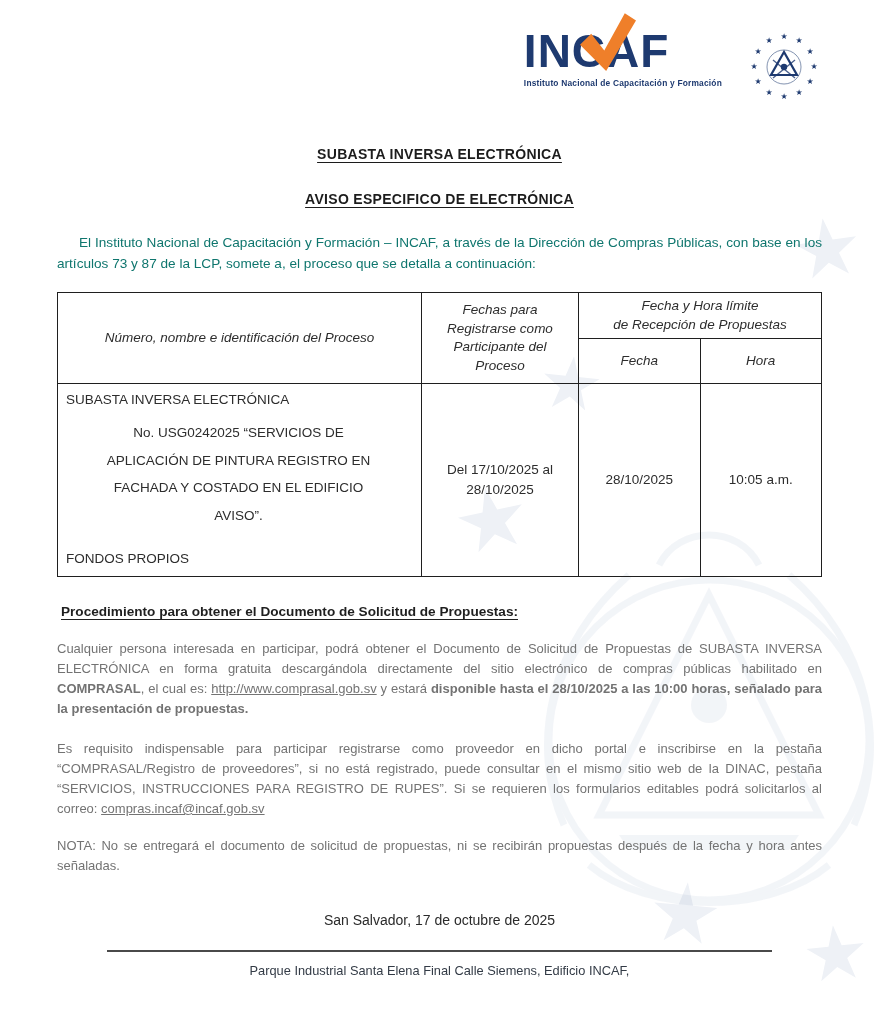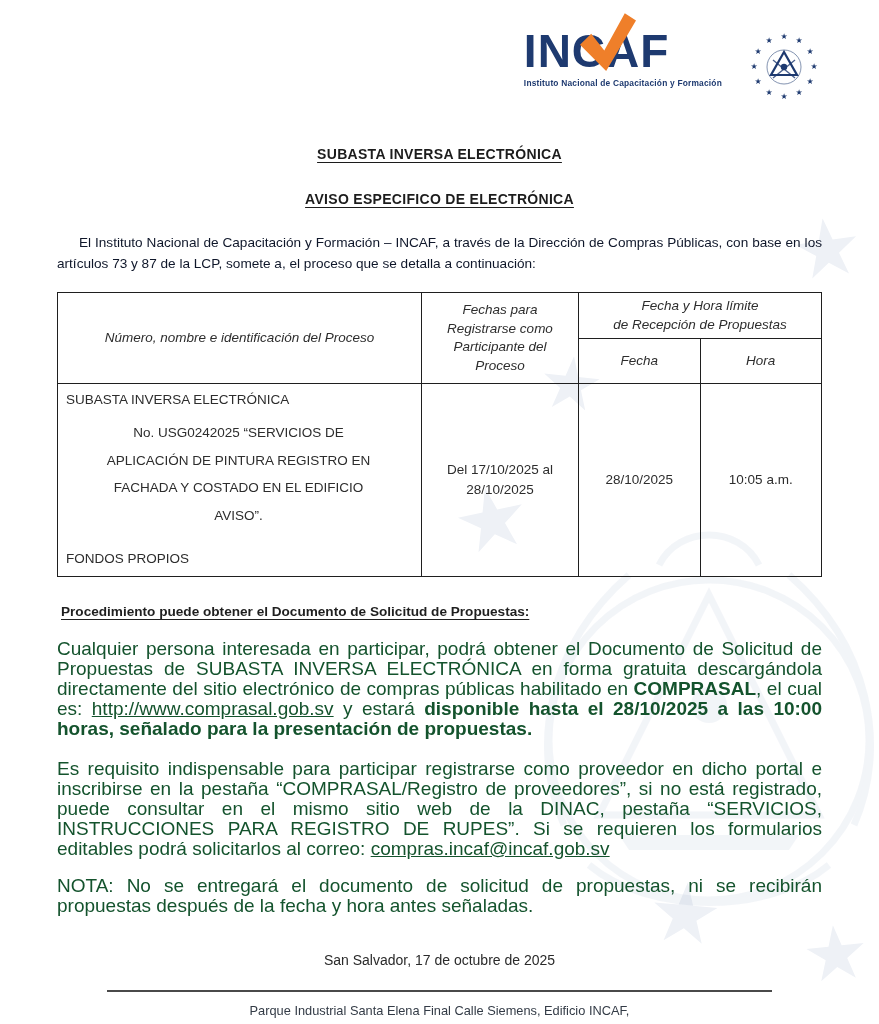--- a/index.html
+++ b/index.html
@@ -22,42 +22,42 @@
   .logo-tagline{font-size:8.4px;font-weight:700;color:#1e3a70;letter-spacing:0.2px;margin-top:4px;}
   .seal{width:72px;height:72px;margin-top:2px;}
 
   
   .title-main{margin-top:44px;text-align:center;font-size:14px;font-weight:600;color:#1c1c1c;
     text-decoration:underline;text-underline-offset:3px;letter-spacing:0.3px;}
   .title-sub{margin-top:29px;text-align:center;font-size:14px;font-weight:600;color:#1c1c1c;
     text-decoration:underline;text-underline-offset:3px;letter-spacing:0.3px;}
 
   
-  .intro{margin-top:26px;font-size:13.6px;line-height:20.5px;text-align:justify;text-indent:22px;color:#0f172a;}
+  .intro{margin-top:26px;font-size:13.6px;line-height:20.5px;text-align:justify;text-indent:22px;color:#0f766e;}
 
   
   table.process{border-collapse:collapse;width:765px;margin-top:18px;table-layout:fixed;}
   table.process td{border:1px solid #1f1f1f;font-size:13.5px;color:#2d2d2d;vertical-align:middle;}
   td.h{text-align:center;line-height:18.5px;padding:4px 6px;font-style:italic;}
   .col-process{width:351px;}
   .col-reg{width:144px;}
   .col-fecha{width:113px;}
   .col-hora{width:157px;}
   tr.subhead td{height:36px;}
   td.body-process{vertical-align:top;padding:6px 10px 8px 8px;height:178px;}
   .proc-wrap{display:flex;flex-direction:column;justify-content:space-between;height:100%;}
   .proc-title{text-align:left;line-height:20px;}
   .proc-center{text-align:center;line-height:27.5px;margin-top:9px;}
   .proc-funding{text-align:left;line-height:18px;}
   td.body-cell{text-align:center;line-height:20px;padding:4px 10px;}
 
   
   .section-heading{margin-top:27px;font-size:13.6px;font-weight:700;color:#1f1f1f;
     text-decoration:underline;text-underline-offset:3px;padding-left:4px;}
-  .body-par{margin:0;margin-top:17px;font-size:19px;line-height:20px;text-align:justify;color:#14532d;}
+  .body-par{margin:0;margin-top:17px;font-size:13px;line-height:20px;text-align:justify;color:#737373;}
   .body-par.gap-lg{margin-top:20px;}
 
   
   .date-line{margin-top:36px;text-align:center;font-size:14px;color:#2a2a2a;}
   .footer-rule{width:665px;margin:22px auto 0 auto;border:none;border-top:2px solid #4a4a4a;}
   .footer-text{margin-top:9px;text-align:center;font-size:12.8px;line-height:19.5px;color:#333b46;}
 </style>
 </head>
 <body>
 
@@ -153,21 +153,21 @@
             <div class="proc-funding">FONDOS PROPIOS</div>
           </div>
         </td>
         <td class="body-cell">Del 17/10/2025 al 28/10/2025</td>
         <td class="body-cell">28/10/2025</td>
         <td class="body-cell">10:05 a.m.</td>
       </tr>
     </tbody>
       </table>
 
-    <div class="section-heading">Procedimiento puede obtener el Documento de Solicitud de Propuestas:</div>
+    <div class="section-heading">Procedimiento para obtener el Documento de Solicitud de Propuestas:</div>
     <p class="body-par gap-lg"><span>Cualquier persona interesada en participar, podrá obtener el Documento de Solicitud de Propuestas de SUBASTA INVERSA ELECTRÓNICA en forma gratuita descargándola directamente del sitio electrónico de compras públicas habilitado en </span><span style="font-weight: 700;">COMPRASAL</span><span>, el cual es: </span><span style="text-decoration: underline;">http://www.comprasal.gob.sv</span><span> y estará </span><span style="font-weight: 700;">disponible hasta el 28/10/2025 a las 10:00 horas, señalado para la presentación de propuestas.</span></p>
     <p class="body-par gap-lg"><span>Es requisito indispensable para participar registrarse como proveedor en dicho portal e inscribirse en la pestaña “COMPRASAL/Registro de proveedores”, si no está registrado, puede consultar en el mismo sitio web de la DINAC, pestaña “SERVICIOS, INSTRUCCIONES PARA REGISTRO DE RUPES”. Si se requieren los formularios editables podrá solicitarlos al correo: </span><span style="text-decoration: underline;">compras.incaf@incaf.gob.sv</span></p>
     <p class="body-par"><span>NOTA: No se entregará el documento de solicitud de propuestas, ni se recibirán propuestas después de la fecha y hora antes señaladas.</span></p>
 
     <div class="date-line">San Salvador, 17 de octubre de 2025</div>
 
     <hr class="footer-rule">
     <div class="footer-text">
       <div>Parque Industrial Santa Elena Final Calle Siemens, Edificio INCAF,</div>
 

